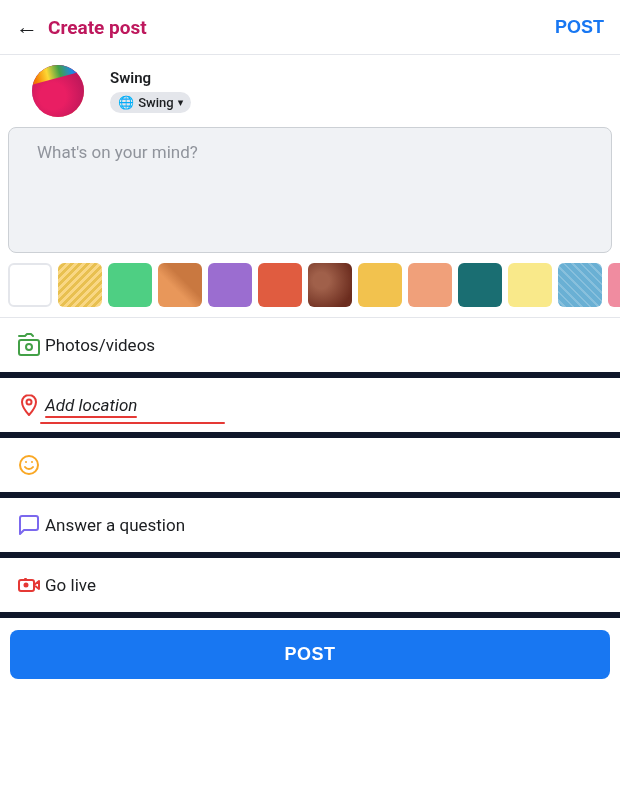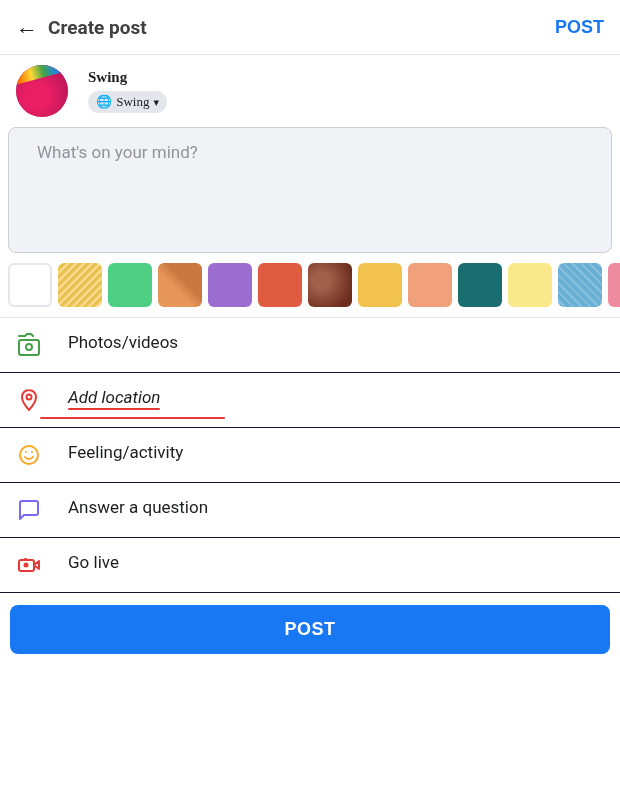--- a/index.html
+++ b/index.html
@@ -26,39 +26,38 @@
       gap: 10px;
     }
     .back-arrow {
       font-size: 22px;
       color: #1c1e21;
       cursor: pointer;
     }
     .header-title {
       font-size: 19px;
       font-weight: 700;
-      color: #404040;
+      color: #be185d;
     }
     .post-btn {
       font-size: 18px;
       font-weight: 700;
       color: #1877f2;
       cursor: pointer;
       background: none;
       border: none;
     }
 
     
     .user-row {
       display: flex;
       align-items: center;
-      padding: 10px 16px;
-      gap: 20px;
-      position: relative;
-      font-family: Liberation Serif, serif;
+      padding: 10px 32px;
+      gap: 26px;
+      position: relative;
     }
     .avatar-wrapper {
       position: relative;
       width: 52px;
       height: 52px;
     }
     .avatar-circle {
       width: 52px;
       height: 52px;
       border-radius: 50%;
@@ -174,25 +173,25 @@
       background: #e4e6eb;
       margin: 0;
     }
 
     
     .menu-list {
       list-style: none;
     }
     .menu-item {
       display: flex;
-      align-items: flex-start;
-      gap: 26px;
+      align-items: center;
+      gap: 3px;
       padding: 14px 16px;
       cursor: pointer;
-      border-bottom: 1px solid #0f172a;
+      border-bottom: 6px solid #0f172a;
     }
     .menu-icon {
       width: 26px;
       height: 26px;
       display: flex;
       align-items: center;
       justify-content: center;
       font-size: 22px;
     }
     .menu-label {
@@ -317,21 +316,20 @@
 
   <li class="menu-item">
     <span class="menu-icon">
       <svg class="icon-svg" viewBox="0 0 24 24" fill="none" stroke="#f9a825" stroke-width="2" stroke-linecap="round" stroke-linejoin="round">
         <circle cx="12" cy="12" r="9"></circle>
         <path d="M8 14s1.5 2 4 2 4-2 4-2"></path>
         <line x1="9" y1="9" x2="9.01" y2="9"></line>
         <line x1="15" y1="9" x2="15.01" y2="9"></line>
       </svg>
     </span>
-    <span class="menu-label">Feeling/activity</span>
   </li>
 
   <li class="menu-item">
     <span class="menu-icon">
       <svg class="icon-svg" viewBox="0 0 24 24" fill="none" stroke="#7b68ee" stroke-width="2" stroke-linecap="round" stroke-linejoin="round">
         <path d="M21 15a2 2 0 01-2 2H7l-4 4V5a2 2 0 012-2h14a2 2 0 012 2z"></path>
       </svg>
     </span>
     <span class="menu-label">Answer a question</span>
   </li>

